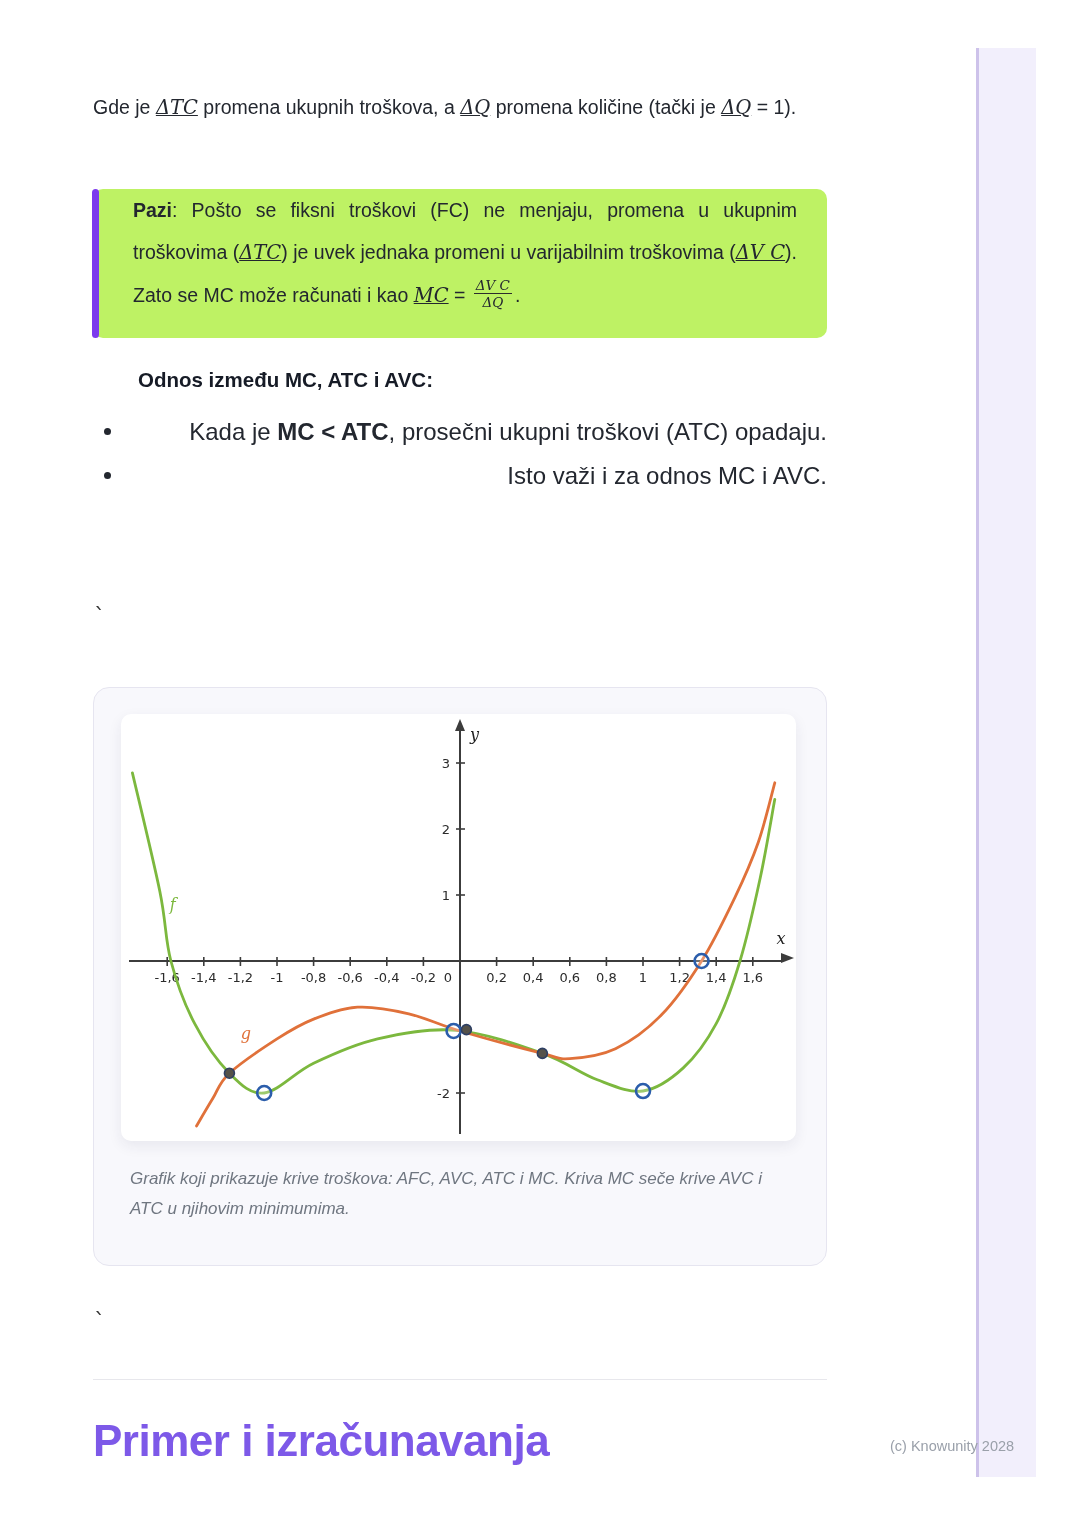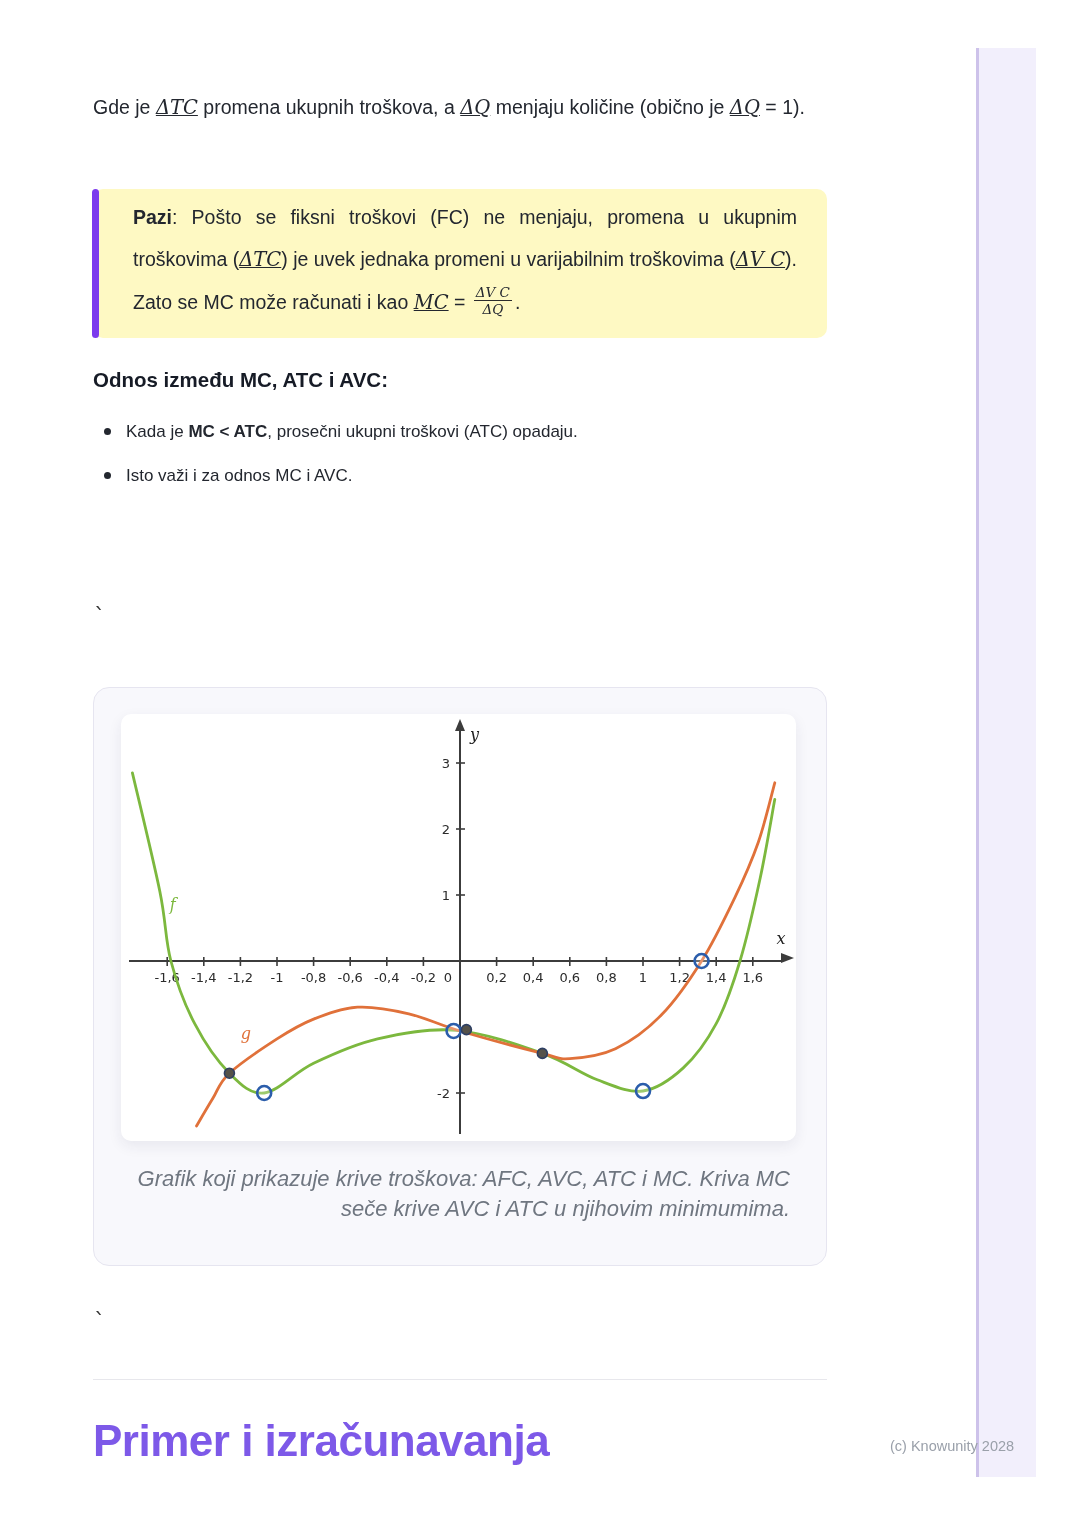--- a/index.html
+++ b/index.html
@@ -5,66 +5,66 @@
   html,body{margin:0;padding:0;background:#fff;}
   .page{position:relative;width:1080px;height:1528px;background:#ffffff;overflow:hidden;
         font-family:"Liberation Sans",sans-serif;color:#23272f;}
   .side-strip{position:absolute;left:976px;top:48px;width:57px;height:1429px;
         background:#f2effc;border-left:3px solid #cdc2ea;z-index:1;}
   .block{position:absolute;left:93px;width:734px;z-index:2;}
   
   .intro{top:85px;font-size:19.5px;line-height:45px;text-align:justify;color:#23272f;}
   .math{font-family:"DejaVu Serif",serif;font-style:italic;text-decoration:underline;}
   
-  .callout{top:189px;height:149px;background:#fef9c3;border-radius:10px;box-sizing:border-box;
-        padding:7px 30px 12px 40px;font-size:19.5px;line-height:42px;text-align:justify;}
+  .callout{top:189px;height:149px;background:#bef264;border-radius:10px;box-sizing:border-box;
+        padding:0 30px 12px 40px;font-size:19.5px;line-height:42px;text-align:justify;}
   .callout-bar{position:absolute;left:-1px;top:0;bottom:0;width:7px;border-radius:6px;background:#7c3bed;}
   .b{font-weight:700;}
   .frac{display:inline-flex;flex-direction:column;vertical-align:middle;text-align:center;
         font-family:"DejaVu Serif",serif;font-style:italic;font-size:13.5px;line-height:1.2;
         margin:0 3px;transform:translateY(-3px);}
   .frac .den{border-top:1.4px solid #2c2c2c;padding:0 2px;}
   .frac .num{padding:0 2px;}
   
-  .sec-head{top:368px;font-size:20.5px;font-weight:700;color:#161b26;}
+  .sec-head{top:368px;font-size:20.5px;font-weight:700;color:#161b26;margin-left:45px;}
   
   .bullets{top:420px;}
   .bullets ul{list-style:none;margin:0;padding:0;}
-  .bullets li{position:relative;padding-left:33px;margin-bottom:20px;font-size:17px;line-height:24px;}
+  .bullets li{position:relative;padding-left:33px;margin-bottom:20px;font-size:24px;line-height:24px;text-align:right;}
   .dot{position:absolute;left:11px;top:8px;width:7px;height:7px;border-radius:50%;background:#23272f;}
   
   .tickmark{z-index:2;font-size:22px;color:#333;font-family:"DejaVu Sans Mono",monospace;}
   .tick1{top:603px;}
   .tick2{top:1308px;}
   
   .figure-card{top:687px;height:579px;background:#f8f8fc;border:1px solid #e6e5f0;border-radius:16px;
         box-sizing:border-box;}
   .plot-panel{position:absolute;left:27px;top:26px;width:675px;height:427px;background:#ffffff;
         border-radius:10px;box-shadow:0 5px 14px rgba(40,40,80,0.08);}
-  .fig-caption{position:absolute;left:36px;top:476px;width:660px;text-align:right;
-        font-style:italic;font-size:22px;line-height:30px;color:#6f7680;}
+  .fig-caption{position:absolute;left:36px;top:476px;width:660px;text-align:left;
+        font-style:italic;font-size:17px;line-height:30px;color:#6f7680;}
   svg text.tick{font-family:"DejaVu Sans",sans-serif;font-size:13px;fill:#2b2b2b;}
   svg text.axis-name{font-family:"DejaVu Serif",serif;font-style:italic;font-size:16px;fill:#222;}
   svg text.curve-label{font-family:"DejaVu Serif",serif;font-style:italic;font-size:16px;}
   
   .divider{top:1379px;height:0;border-top:1.5px solid #e7e7ec;}
   
   .bottom-head{top:1416px;font-size:44px;font-weight:700;color:#7d59e8;letter-spacing:-0.5px;}
   
   .footer{position:absolute;left:890px;top:1438px;z-index:3;font-size:14.5px;color:#9aa0aa;}
 </style>
 </head>
 <body>
 
 <div class="page">
 
   <div class="side-strip"></div>
 
   <div class="block intro">
-    <span>Gde je </span><span class="math">ΔTC</span><span> promena ukupnih troškova, a </span><span class="math">ΔQ</span><span> menjaju količine (obično je </span><span class="math">ΔQ</span><span> = 1).</span>
+    <span>Gde je </span><span class="math">ΔTC</span><span> promena ukupnih troškova, a </span><span class="math">ΔQ</span><span> promena količine (tački je </span><span class="math">ΔQ</span><span> = 1).</span>
   </div>
 
   <div class="block callout">
     <span class="callout-bar"></span>
     <span class="b">Pazi</span><span>: Pošto se fiksni troškovi (FC) ne menjaju, promena u ukupnim troškovima (</span><span class="math">ΔTC</span><span>) je uvek jednaka promeni u varijabilnim troškovima (</span><span class="math">ΔV C</span><span>). Zato se MC može računati i kao </span><span class="math">MC</span><span> = </span><span class="frac">
         <span class="num">ΔV C</span>
         <span class="den">ΔQ</span>
       </span><span>.</span>
   </div>
 

